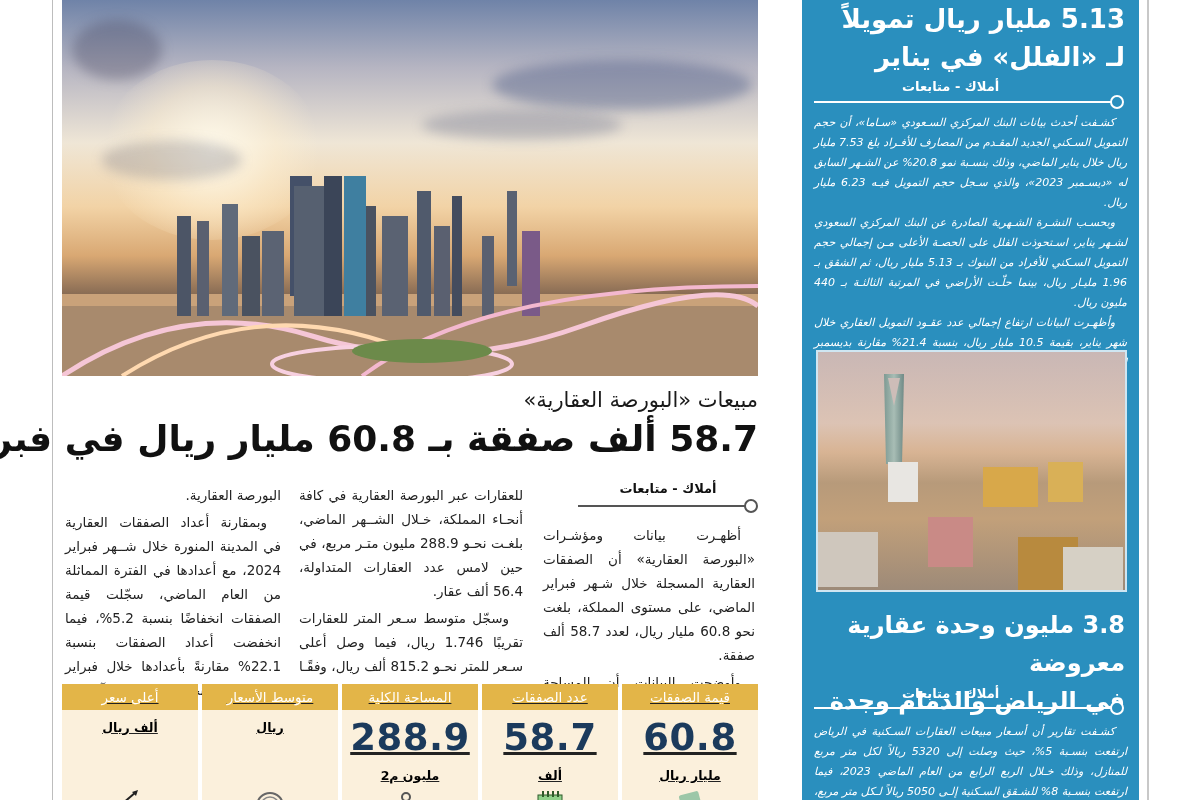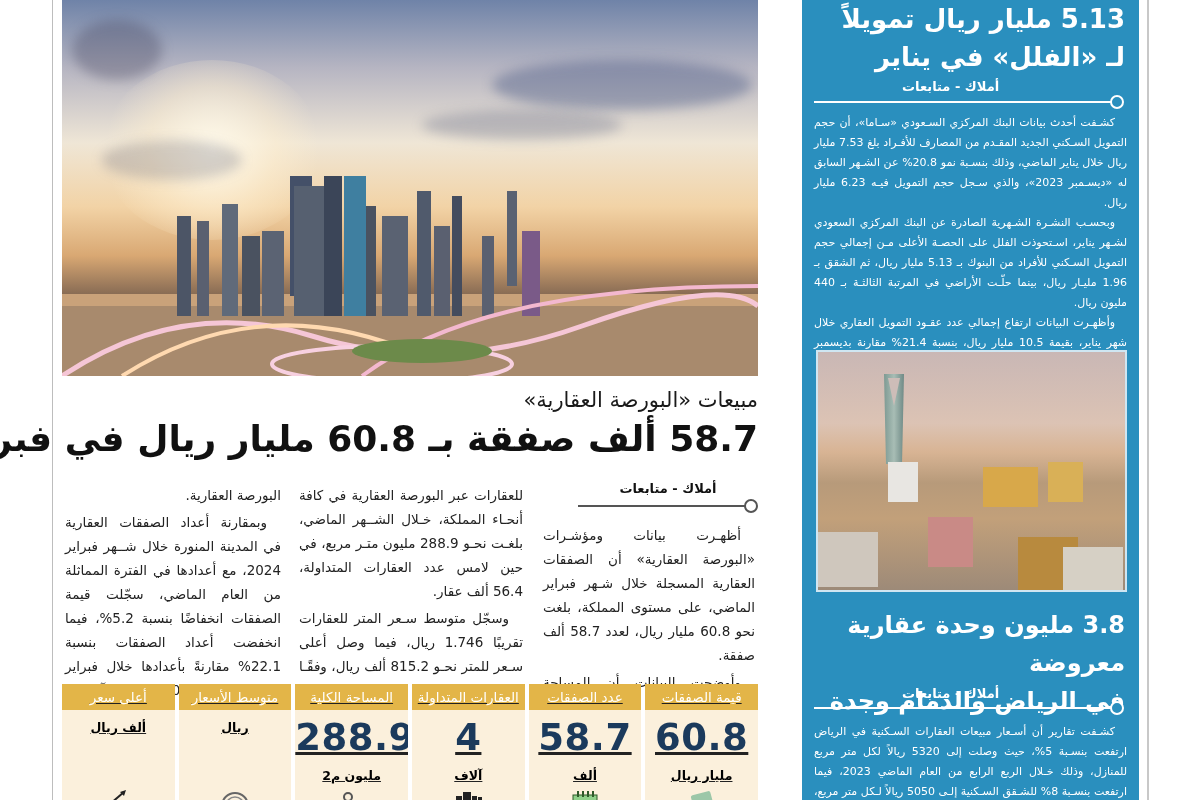--- a/index.html
+++ b/index.html
@@ -50,21 +50,21 @@
   .sb-title { position: absolute; right: 14px; direction: rtl; color: #fff; font-weight: bold; }
   .sb-title-1 { top: 0px; font-size: 26px; line-height: 38px; width: 310px; }
   .sb-title-2 { top: 606px; font-size: 24px; line-height: 38px; width: 320px; }
   .sb-byline { position: absolute; direction: rtl; color: #fff; font-weight: bold; font-size: 13px; }
   .sb-byline-1 { left: 100px; top: 79px; }
   .sb-byline-2 { left: 100px; top: 686px; }
   .sb-rule { position: absolute; left: 12px; height: 2px; background: #fff; }
   .sb-rule .dot { position: absolute; right: -12px; top: -6px; width: 14px; height: 14px; border-radius: 50%; border: 2px solid #fff; background: #2a8fbe; }
   .sb-rule-1 { top: 101px; width: 298px; }
   .sb-rule-2 { top: 707px; width: 298px; }
-  .sb-text { position: absolute; left: 12px; width: 313px; direction: rtl; text-align: justify; color: #fff; font-size: 11px; line-height: 20px; }
+  .sb-text { position: absolute; left: 12px; width: 313px; direction: rtl; text-align: justify; color: #fff; font-size: 11px; line-height: 20px; font-style: italic; }
   .sb-text p { text-indent: 12px; }
   .sb-text-1 { top: 113px; }
   .sb-text-2 { top: 722px; }
 
   .sb-photo { position: absolute; left: 14px; top: 350px; width: 311px; height: 242px; border: 2px solid #cfe6f2; overflow: hidden;
     background: linear-gradient(180deg, #c9b7b5 0%, #dcc3b4 30%, #d8b494 42%, #b79a7a 55%, #c2a07a 70%, #9d8a78 100%); }
   .tower { position: absolute; left: 66px; top: 22px; width: 20px; height: 90px; background: linear-gradient(90deg, #7e9a93, #a8bdb5, #6f8a86); clip-path: polygon(0 0, 100% 0, 90% 100%, 10% 100%); }
   .tower-hole { position: absolute; left: 70px; top: 26px; width: 12px; height: 28px; background: #cdbdb8; border-radius: 0 0 6px 6px; clip-path: polygon(0 0, 100% 0, 50% 100%); }
   .block { position: absolute; }
 </style>
@@ -144,31 +144,20 @@
     <div class="stat-unit">ألف</div>
     <svg class="stat-icon" viewBox="0 0 36 14">
         <rect x="6" y="5" width="24" height="12" fill="#8fd08a" stroke="#2f5a2a"></rect>
         <line x1="11" y1="1" x2="11" y2="7" stroke="#2f5a2a" stroke-width="2"></line>
         <line x1="16" y1="1" x2="16" y2="7" stroke="#2f5a2a" stroke-width="2"></line>
         <line x1="21" y1="1" x2="21" y2="7" stroke="#2f5a2a" stroke-width="2"></line>
         <line x1="26" y1="1" x2="26" y2="7" stroke="#2f5a2a" stroke-width="2"></line>
       </svg>
   </div>
   <div class="stat">
-    <div class="stat-head">العقارات المتداولة</div>
-    <div class="stat-value">4</div>
-    <div class="stat-unit">آلاف</div>
-    <svg class="stat-icon" viewBox="0 0 36 14">
-        <rect x="6" y="6" width="6" height="10" fill="#222"></rect>
-        <rect x="13" y="2" width="8" height="14" fill="#222"></rect>
-        <rect x="22" y="6" width="5" height="10" fill="#222"></rect>
-        <rect x="28" y="7" width="4" height="9" fill="#222"></rect>
-      </svg>
-  </div>
-  <div class="stat">
     <div class="stat-head">المساحة الكلية</div>
     <div class="stat-value">288.9</div>
     <div class="stat-unit">مليون م2</div>
     <svg class="stat-icon" viewBox="0 0 36 14">
         <circle cx="14" cy="7" r="4" fill="none" stroke="#555" stroke-width="2"></circle>
         <circle cx="24" cy="12" r="1.5" fill="#555"></circle>
       </svg>
   </div>
   <div class="stat">
     <div class="stat-head">متوسط الأسعار</div>

